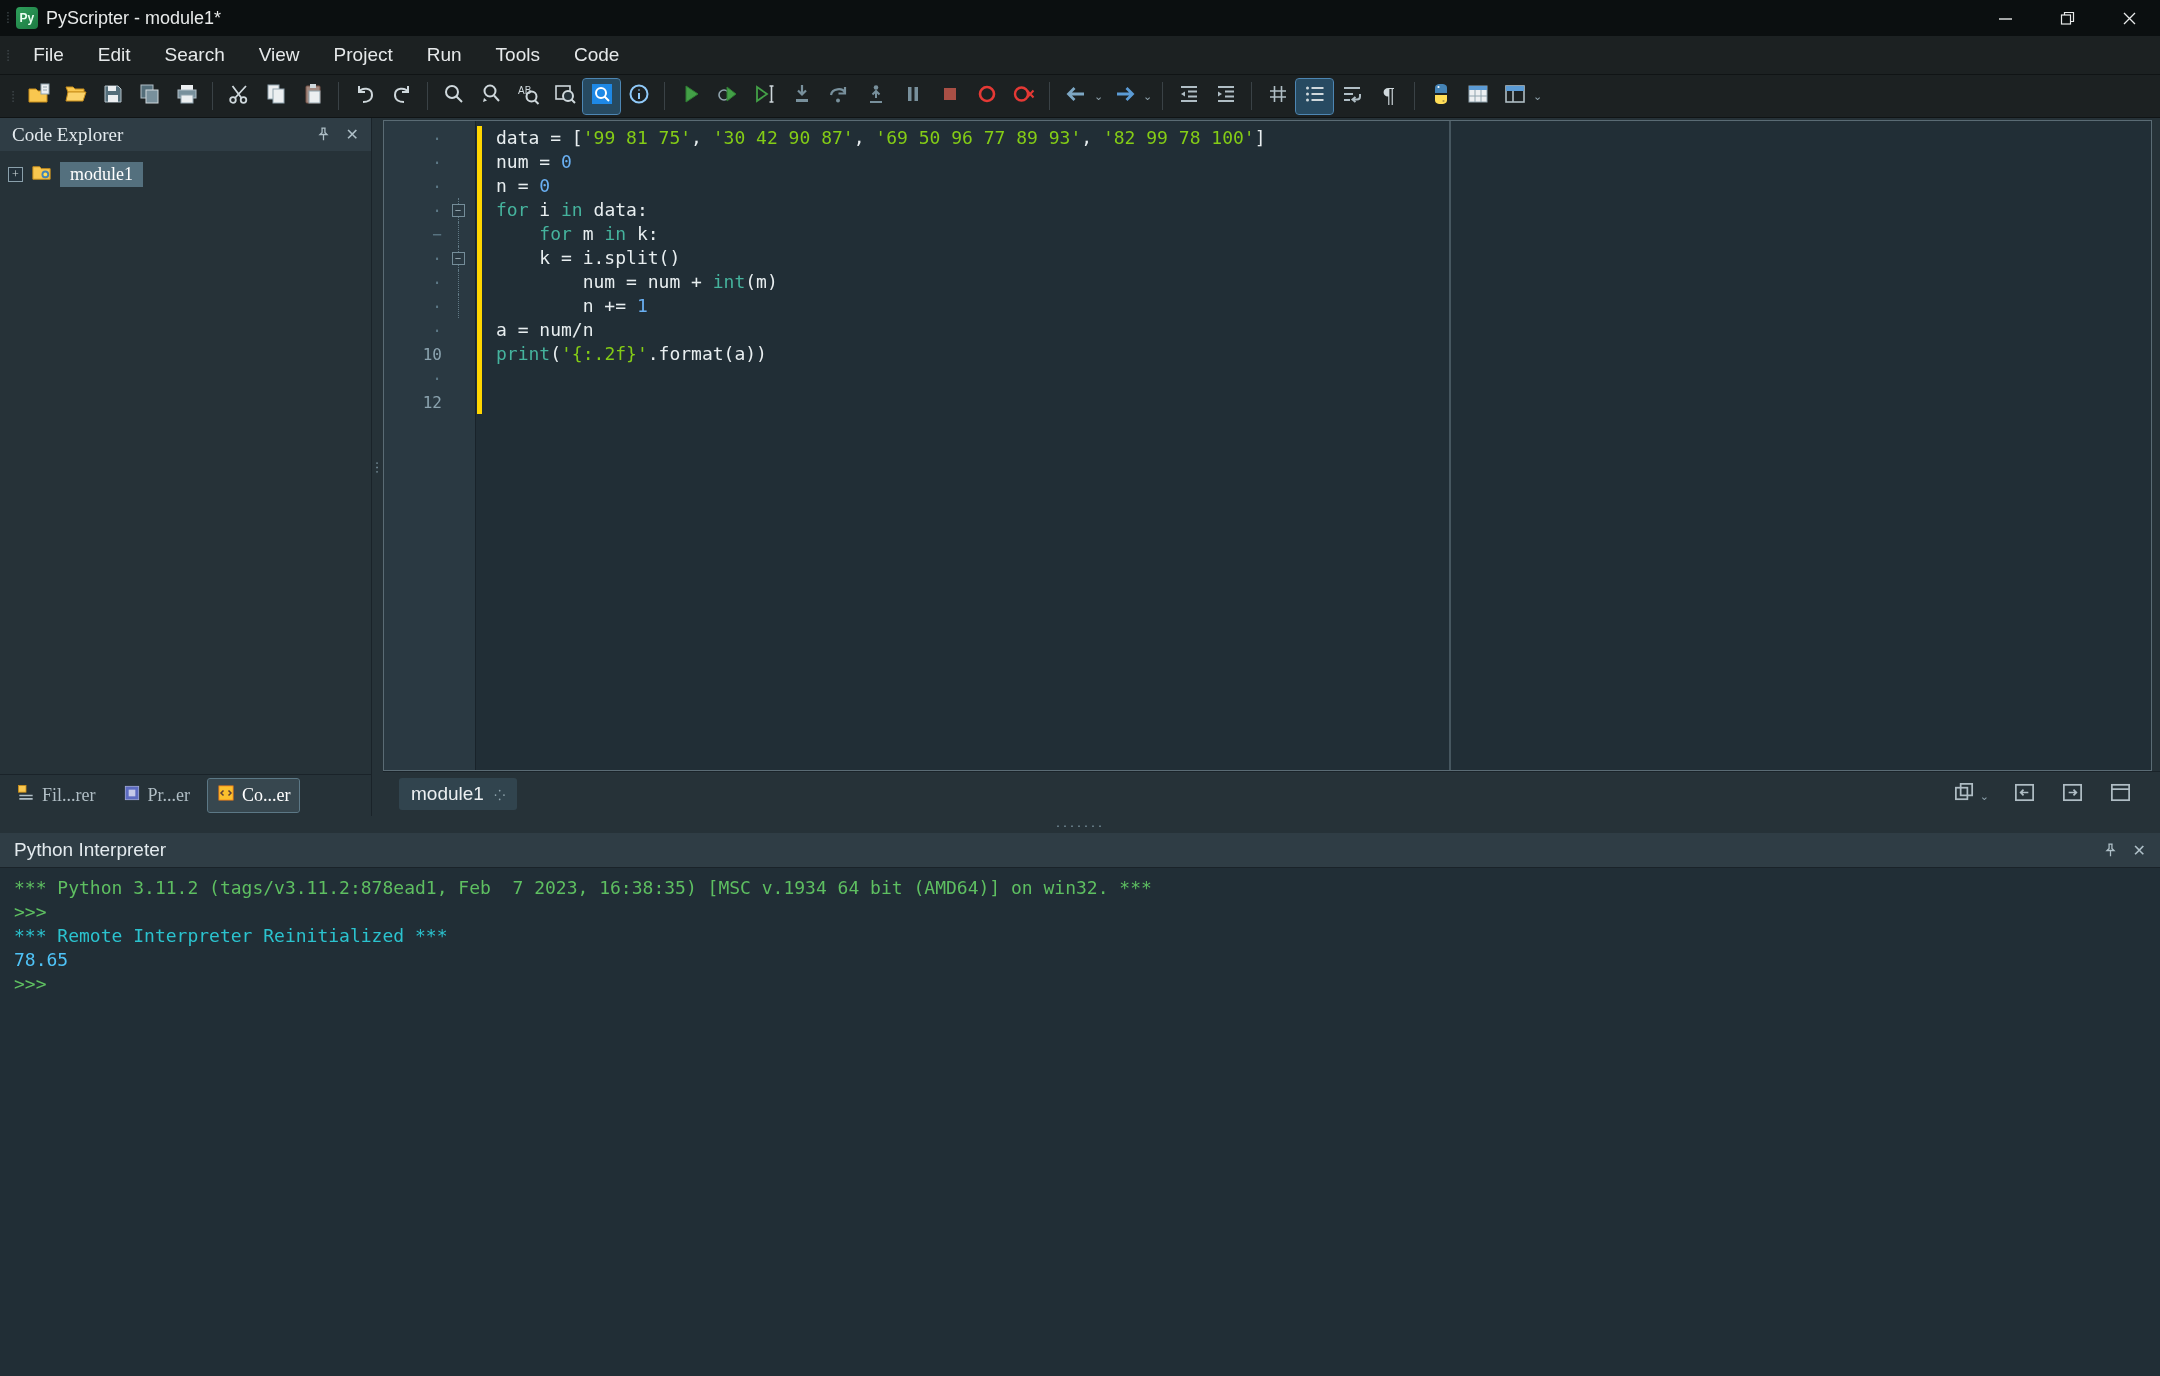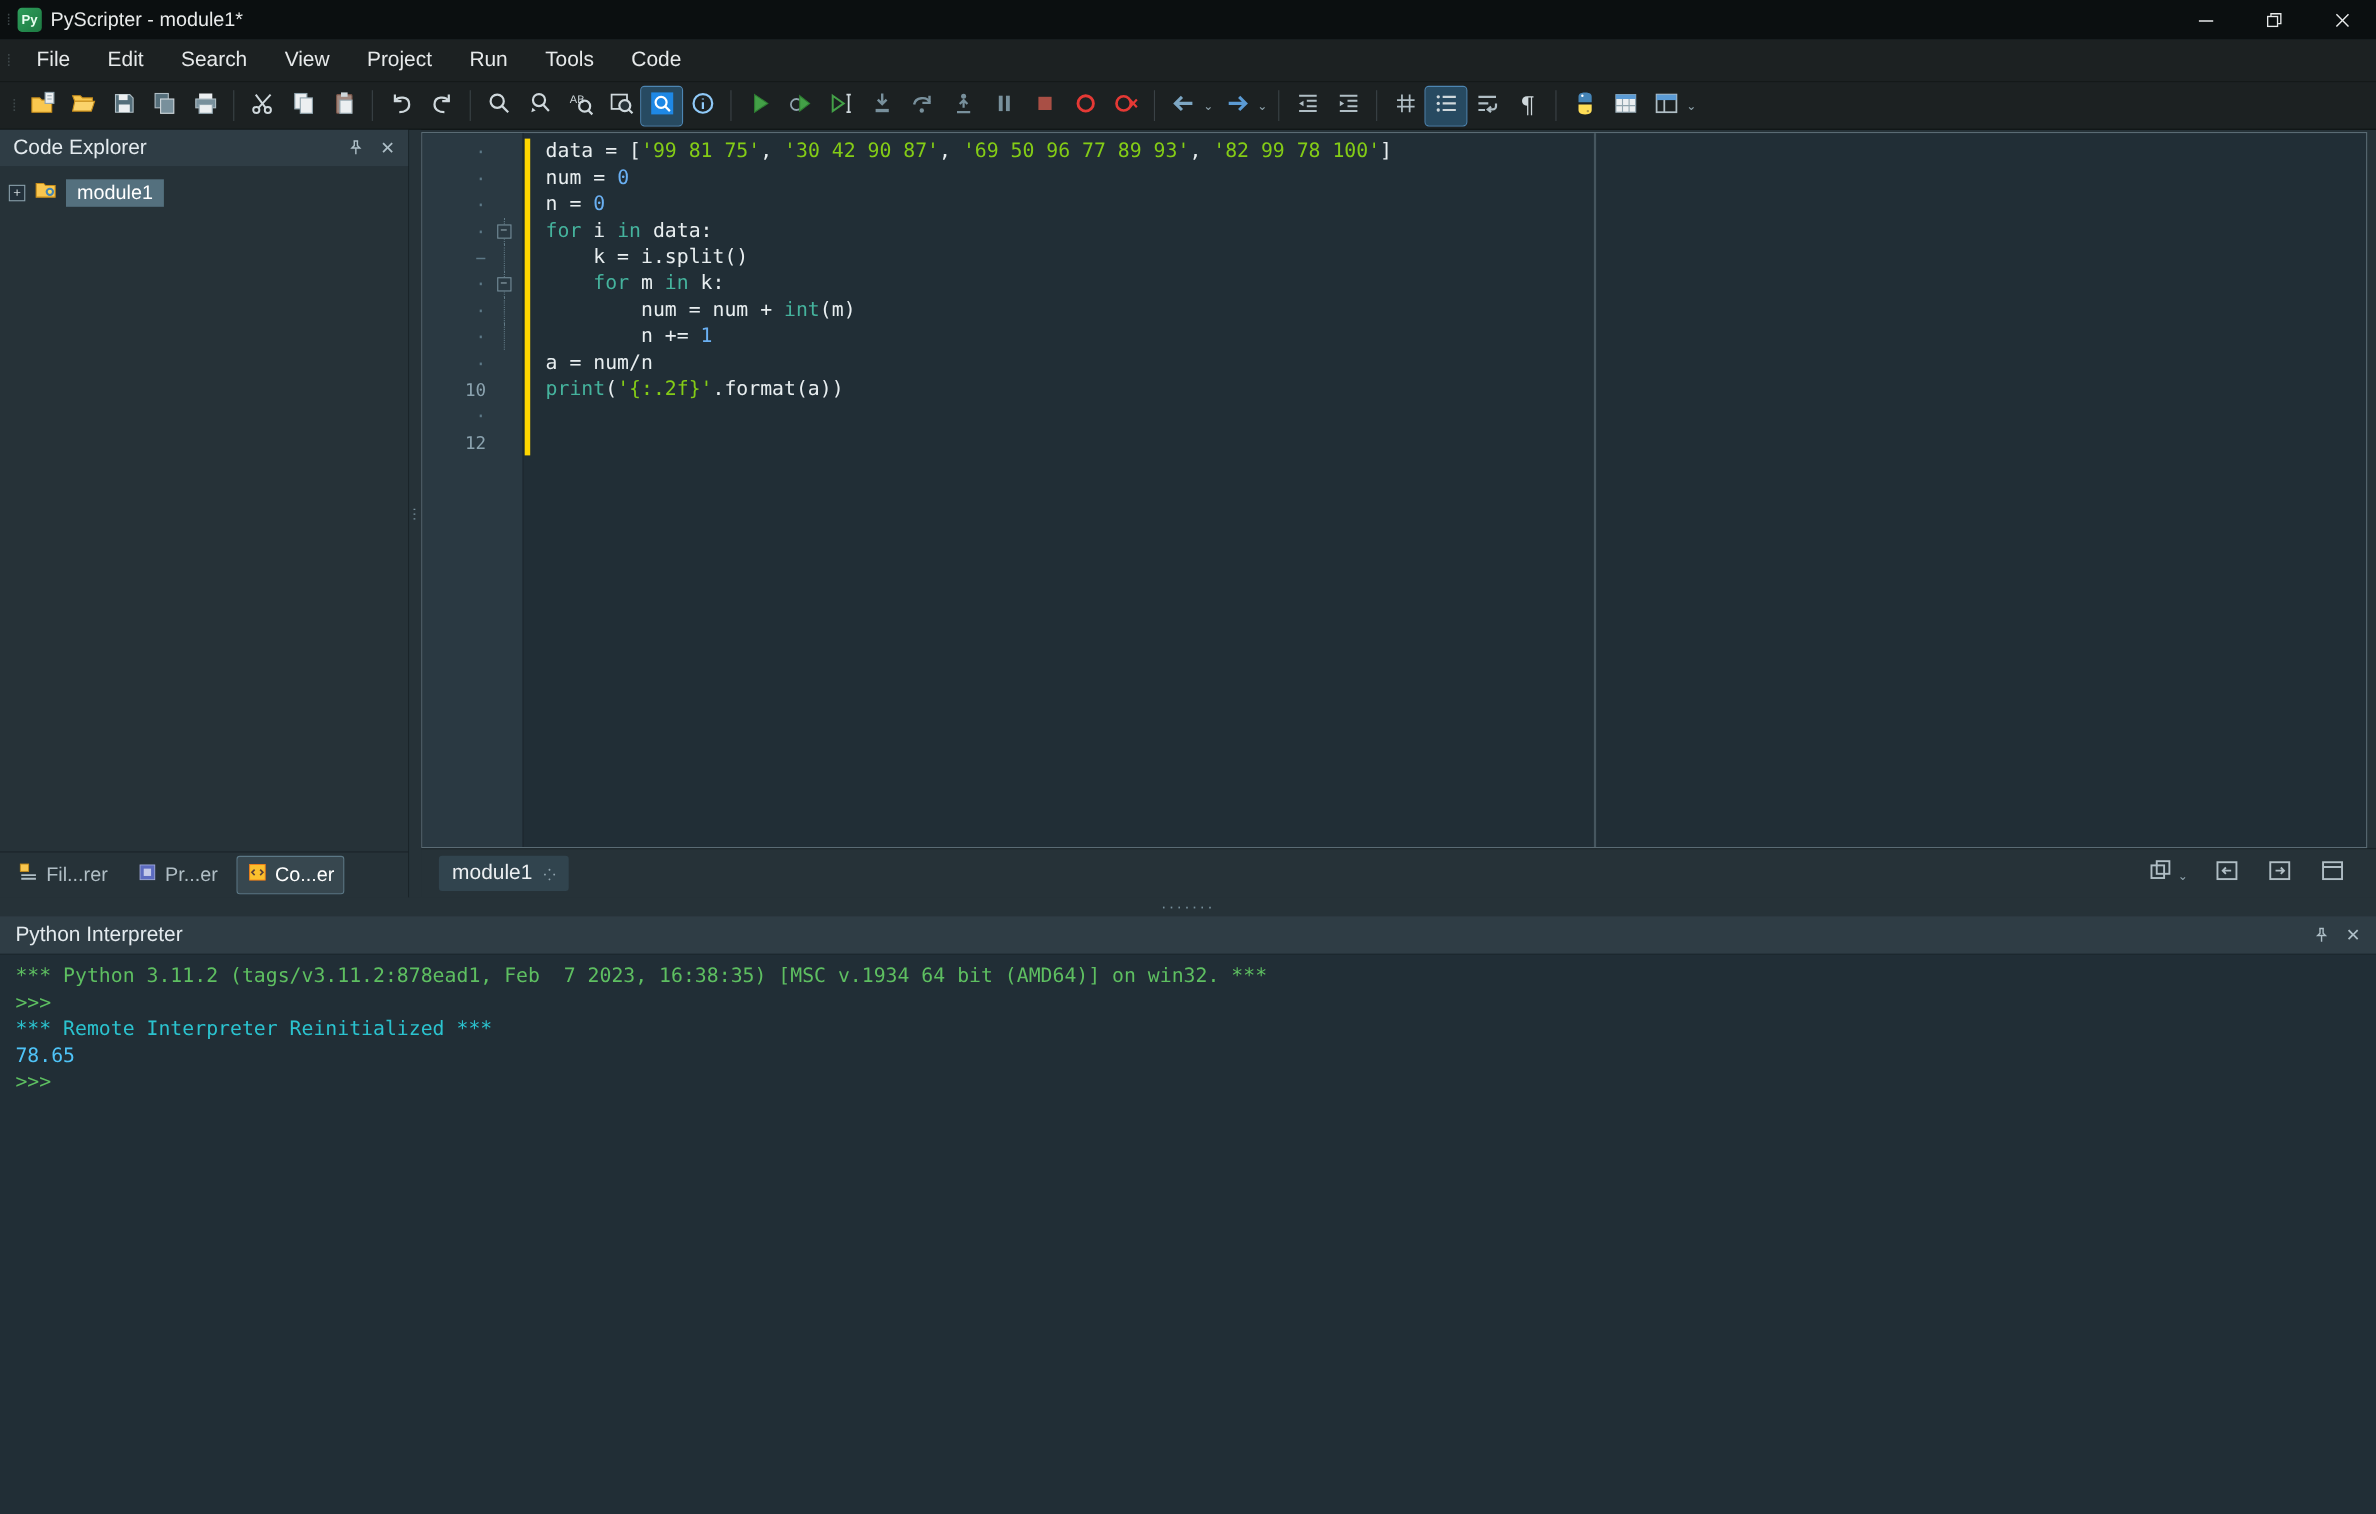--- a/index.html
+++ b/index.html
@@ -36,21 +36,21 @@
   .tool-btn { width:37px; height:35px; display:flex; align-items:center;
               justify-content:center; border-radius:3px; position:relative; }
   .tool-btn svg { width:24px; height:24px; }
   .tool-btn .glyph { color:#cfd8dc; font-size:21px; font-family:"DejaVu Serif",serif; }
   .tool-btn.active { background:#274a61; outline:1px solid #4d86b3; }
   .tool-btn .dd { position:absolute; right:-9px; top:11px; color:#8fa3ad; font-size:11px; }
   .tool-btn.has-dd { margin-right:12px; }
 
   
   .left-panel { position:absolute; left:0; top:118px; width:372px; height:698px;
-                background:#263238; border-right:1px solid #1a2329; }
+                background:#263238; border-right:1px solid #1a2329;font-family:Liberation Serif, serif; }
   .panel-header { height:33px; background:#2f3d45; display:flex; align-items:center;
                   padding:0 12px; color:#e3eaee; font-size:19px; }
   .panel-header .hicons { margin-left:auto; display:flex; gap:14px; align-items:center; }
   .panel-header .hicon { color:#aebfc7; font-size:16px; display:flex; }
   .panel-header .hicon svg { width:17px; height:17px; }
   .lp-body { height:623px; padding:10px 8px; }
   .tree-row { display:flex; align-items:center; gap:7px; }
   .expander { width:15px; height:15px; border:1px solid #8aa0ab; color:#cfd8dc;
               font-size:12px; line-height:13px; text-align:center; background:#22303a; }
   .tree-row svg { width:23px; height:23px; }
@@ -516,22 +516,22 @@
             <span class="gutter-label num">12</span>
             <span class="fold-col"></span>
           </div>
         </div>
       <div class="change-bar" id="change-bar" style="height: 288px;"></div>
       <div class="code-area" id="code-area">
           <div class="code-line"><span class="t">data = [</span><span class="s">'99 81 75'</span><span class="t">, </span><span class="s">'30 42 90 87'</span><span class="t">, </span><span class="s">'69 50 96 77 89 93'</span><span class="t">, </span><span class="s">'82 99 78 100'</span><span class="t">]</span></div>
           <div class="code-line"><span class="t">num = </span><span class="n">0</span></div>
           <div class="code-line"><span class="t">n = </span><span class="n">0</span></div>
           <div class="code-line"><span class="k">for</span><span class="t"> i </span><span class="k">in</span><span class="t"> data:</span></div>
+          <div class="code-line"><span class="t">    </span><span class="k">for</span><span class="t"> m </span><span class="k">in</span><span class="t"> k:</span></div>
           <div class="code-line"><span class="t">    k = i.split()</span></div>
-          <div class="code-line"><span class="t">    </span><span class="k">for</span><span class="t"> m </span><span class="k">in</span><span class="t"> k:</span></div>
           <div class="code-line"><span class="t">        num = num + </span><span class="b">int</span><span class="t">(m)</span></div>
           <div class="code-line"><span class="t">        n += </span><span class="n">1</span></div>
           <div class="code-line"><span class="t">a = num/n</span></div>
           <div class="code-line"><span class="b">print</span><span class="t">(</span><span class="s">'{:.2f}'</span><span class="t">.format(a))</span></div>
           <div class="code-line"></div>
           <div class="code-line"></div>
         </div>
       <div class="pane-divider"></div>
     </div>
     <div class="tab-bar">

